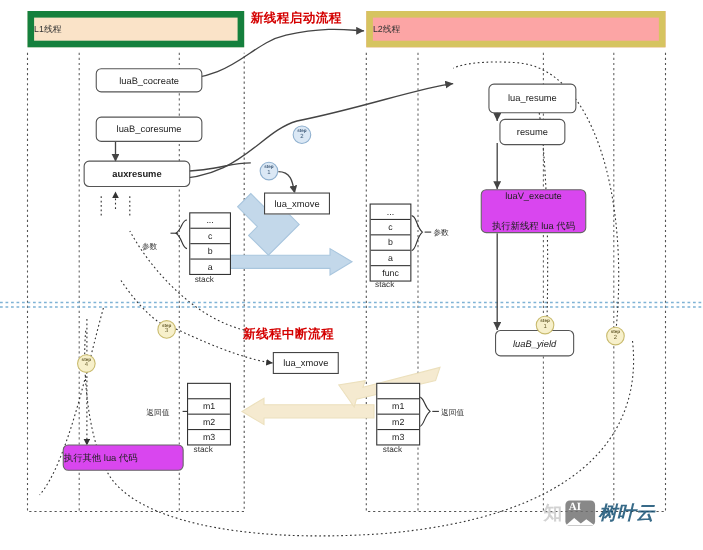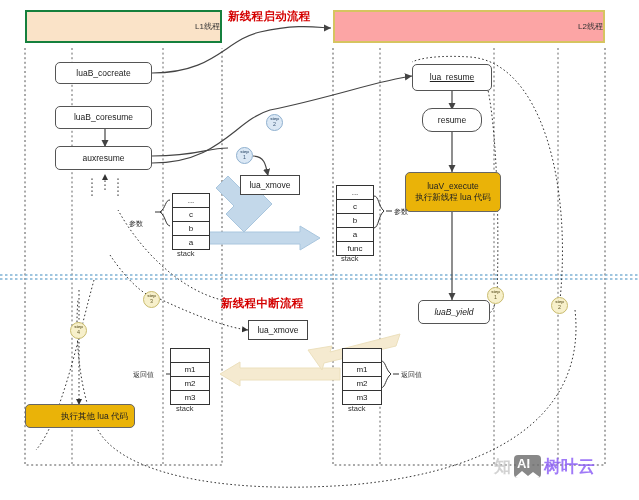--- a/index.html
+++ b/index.html
@@ -24,32 +24,32 @@
     align-items: center;
     justify-content: center;
     text-align: center;
     color: #222222;
     background: #ffffff;
     border: 1px solid #555555;
     font-size: 8.5px;
     line-height: 1.25;
     white-space: nowrap;
   }
-  .node.rounded { border-radius: 5px; }
-  .node.grey { background: #eab308; border-color: #666666; }
+  .node.rounded { border-radius: 5px; margin-left: 32px; }
+  .node.grey { background: #d946ef; border-color: #666666; justify-content: space-between; }
   .node.sharp { border-radius: 0; border-color: #444444; }
 
   
   .lane-header {
     position: absolute;
     box-sizing: border-box;
-    display:flex; align-items:center; justify-content:flex-end;
+    display:flex; align-items:center; justify-content:flex-start;
     font-size: 8px;
     color: #333333;
-    border: 2px solid #15803d;
+    border: 6px solid #15803d;
   }
   .lane-l1 { background: #fae3c8; }
   .lane-l2 { background: #fca5a5; border-color: #d6c460; }
 
   
   .flow-title {
     position: absolute;
     color: #d40000;
     font-weight: bold;
     font-size: 11.5px;
@@ -113,27 +113,27 @@
   .wm-cn { font-size: 17px; color: #c9c9c9; font-weight: bold; }
   .wm-icon {
     width: 27px; height: 23px;
     background: #6f6f6f;
     border-radius: 4px;
     position: relative;
     overflow: hidden;
   }
   .wm-icon .wm-ai {
     position:absolute; left: 3px; top: 1px;
-    color: #ffffff; font-size: 13px; font-weight: bold;
-    font-family: Liberation Sans, sans-serif;
+    color: #ffffff; font-size: 10px; font-weight: bold;
+    font-family: Liberation Serif, serif;
   }
   .wm-icon .wm-mtn {
     position:absolute; left: 0; bottom: 0; width: 27px; height: 10px;
   }
-  .wm-tail { font-size: 17px; color: #8b5cf6; font-weight: bold; }
+  .wm-tail { font-size: 17px; color: #0c4a6e; font-weight: bold; font-style: italic; }
 </style>
 </head>
 <body>
 
 <div id="diagram">
 
   <svg class="svg-layer" viewBox="0 0 639 500">
     <defs>
       <marker id="arw" markerWidth="7" markerHeight="7" refX="6" refY="3" orient="auto">
         <path d="M0,0 L6,3 L0,6 z" fill="#444"></path>
@@ -244,37 +244,37 @@
 
   <div class="flow-title" style="left:228px; top:9px;">新线程启动流程</div>
   <div class="flow-title" style="left:221px; top:296px;text-align:right;">新线程中断流程</div>
 
   <div class="node rounded" style="left:55px; top:62px; width:97px; height:22px;">
     <span>luaB_cocreate</span>
   </div>
   <div class="node rounded" style="left:55px; top:106px; width:97px; height:23px;">
     <span>luaB_coresume</span>
   </div>
-  <div class="node rounded" style="left:55px; top:146px; width:97px; height:24px;">
+  <div class="node rounded" style="left:44px; top:146px; width:97px; height:24px;font-weight:bold;">
     <span>auxresume</span>
   </div>
   <div class="node sharp" style="left:240px; top:175px; width:60px; height:20px;">
     <span>lua_xmove</span>
   </div>
-  <div class="node rounded grey" style="left:25px; top:404px; width:110px; height:24px;padding-left:29px;">
+  <div class="node rounded grey" style="left:25px; top:404px; width:110px; height:24px;">
     <span>执行其他 lua 代码</span>
   </div>
   <div class="node sharp" style="left:248px; top:320px; width:60px; height:20px;">
     <span>lua_xmove</span>
   </div>
 
-  <div class="node rounded" style="left:412px; top:64px; width:80px; height:27px;text-decoration:underline;">
+  <div class="node rounded" style="left:412px; top:76px; width:80px; height:27px;">
     <span>lua_resume</span>
   </div>
-  <div class="node rounded" style="left:422px; top:108px; width:60px; height:24px;border-radius:10px;">
+  <div class="node rounded" style="left:422px; top:108px; width:60px; height:24px;">
     <span>resume</span>
   </div>
   <div class="node rounded grey" style="left:405px; top:172px; width:96px; height:40px; flex-direction:column;">
     <span>luaV_execute</span>
     <span>执行新线程 lua 代码</span>
   </div>
   <div class="node rounded" style="left:418px; top:300px; width:72px; height:24px;font-style:italic;">
     <span>luaB_yield</span>
   </div>
 

